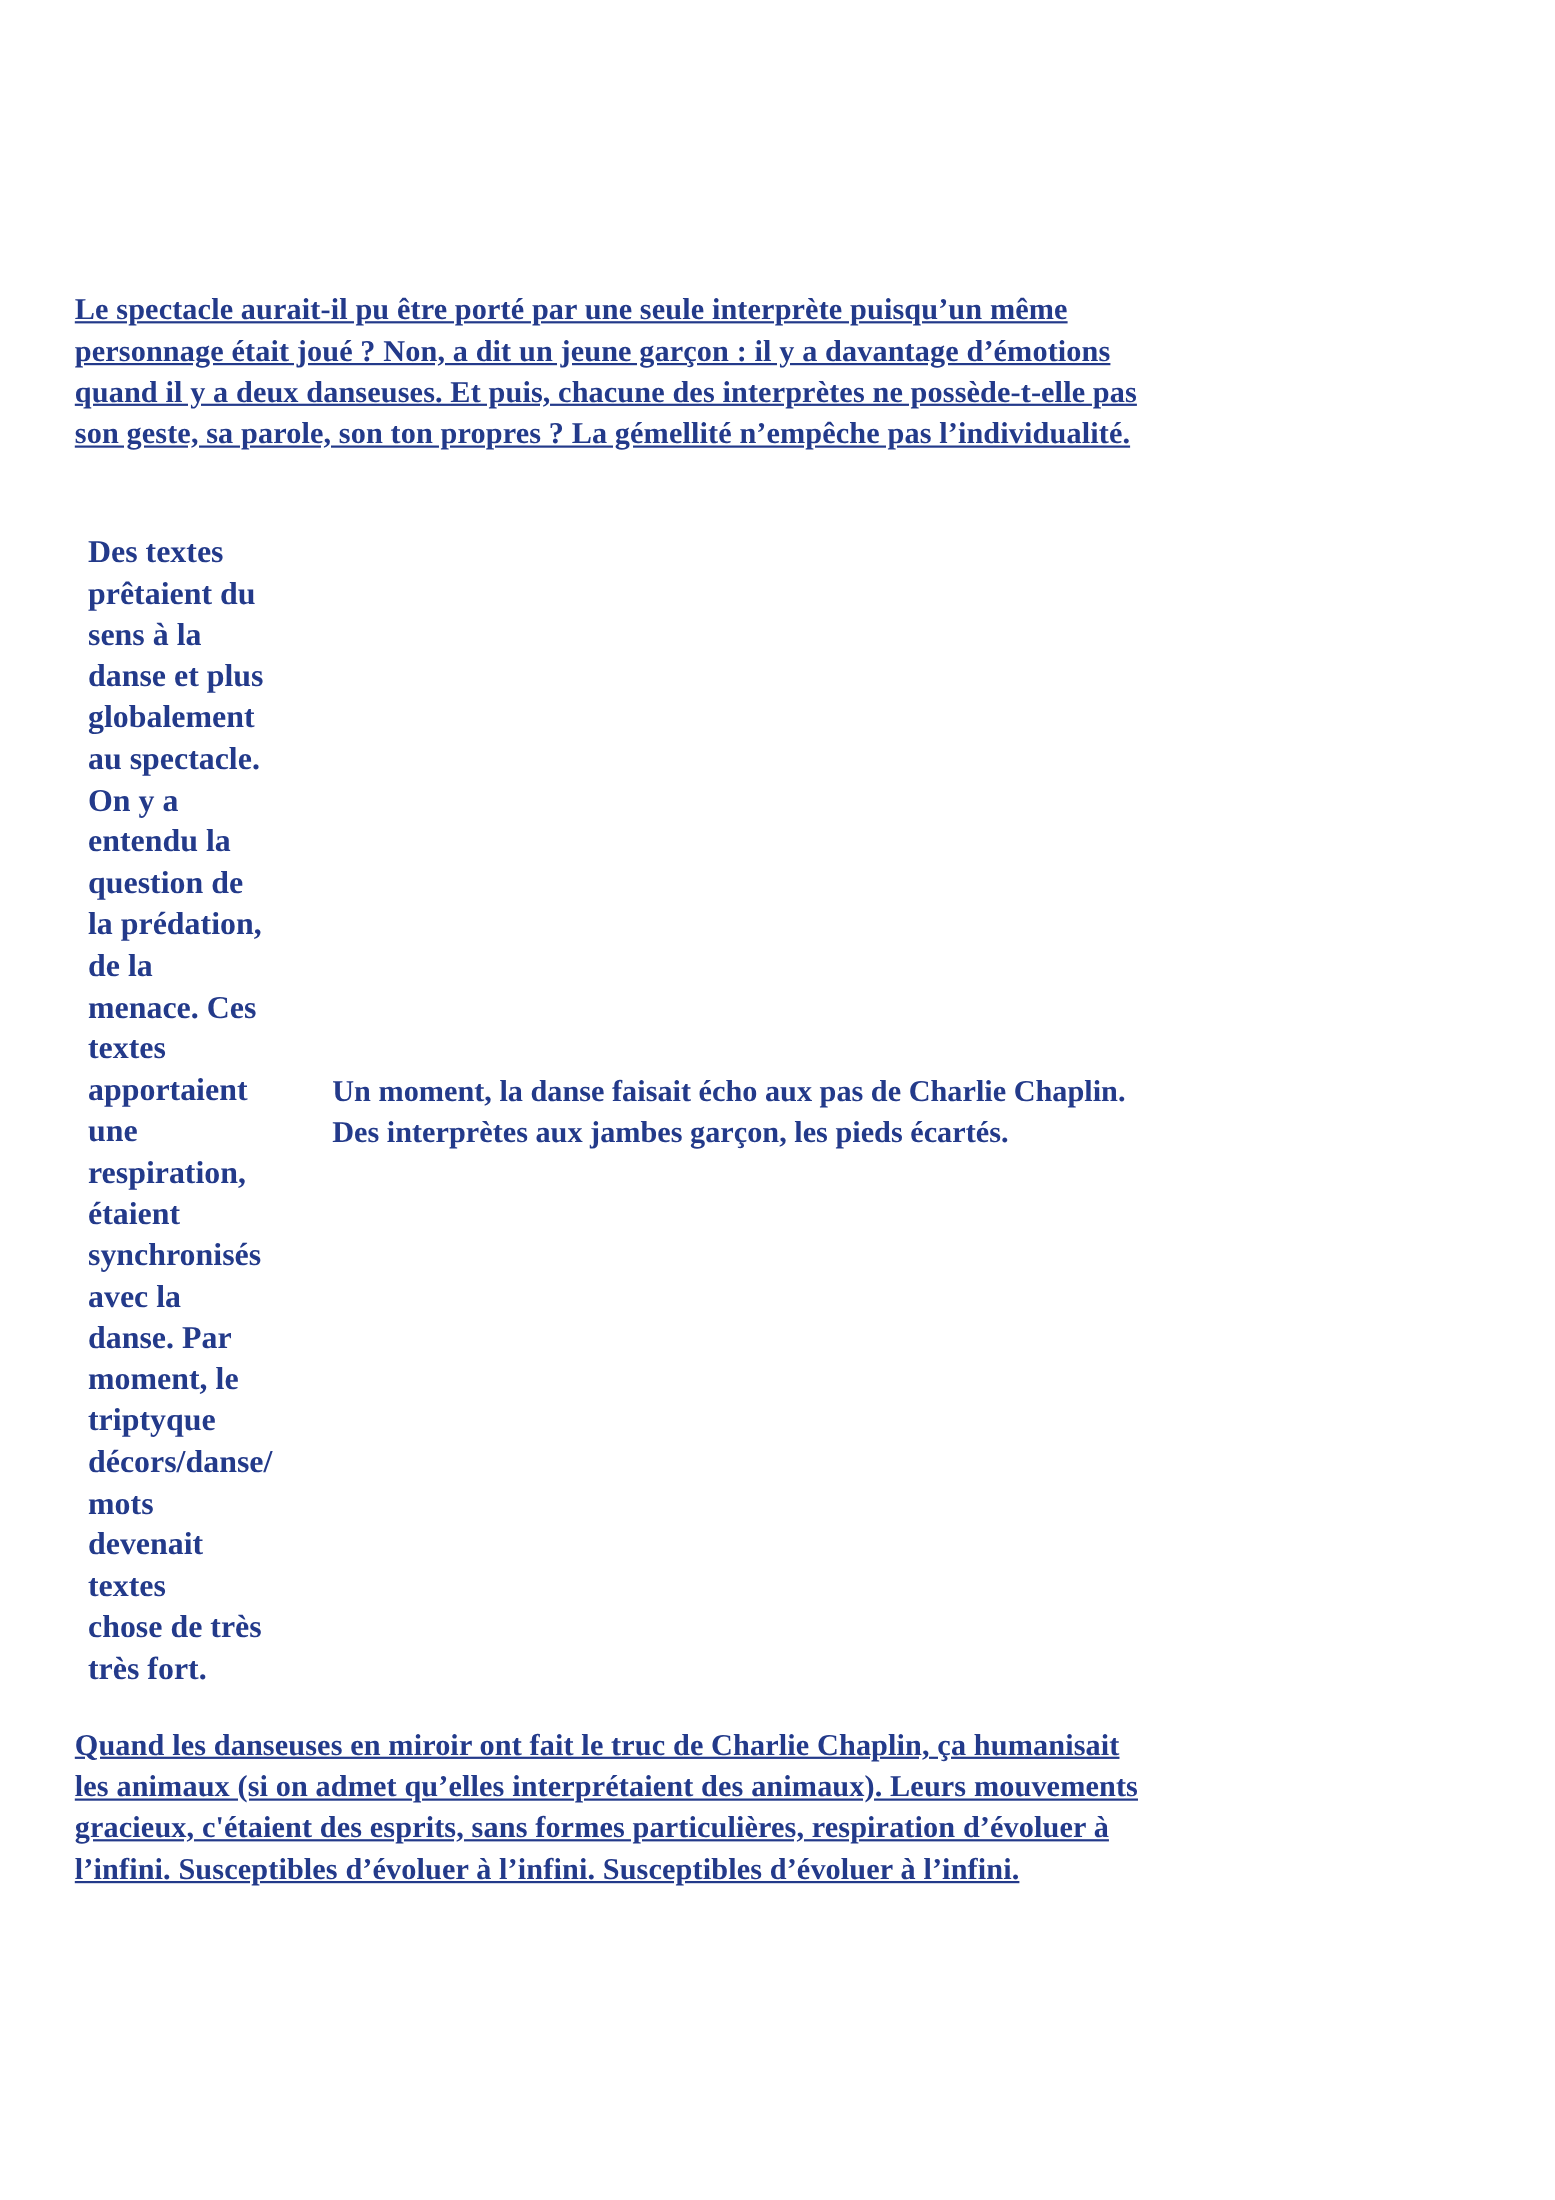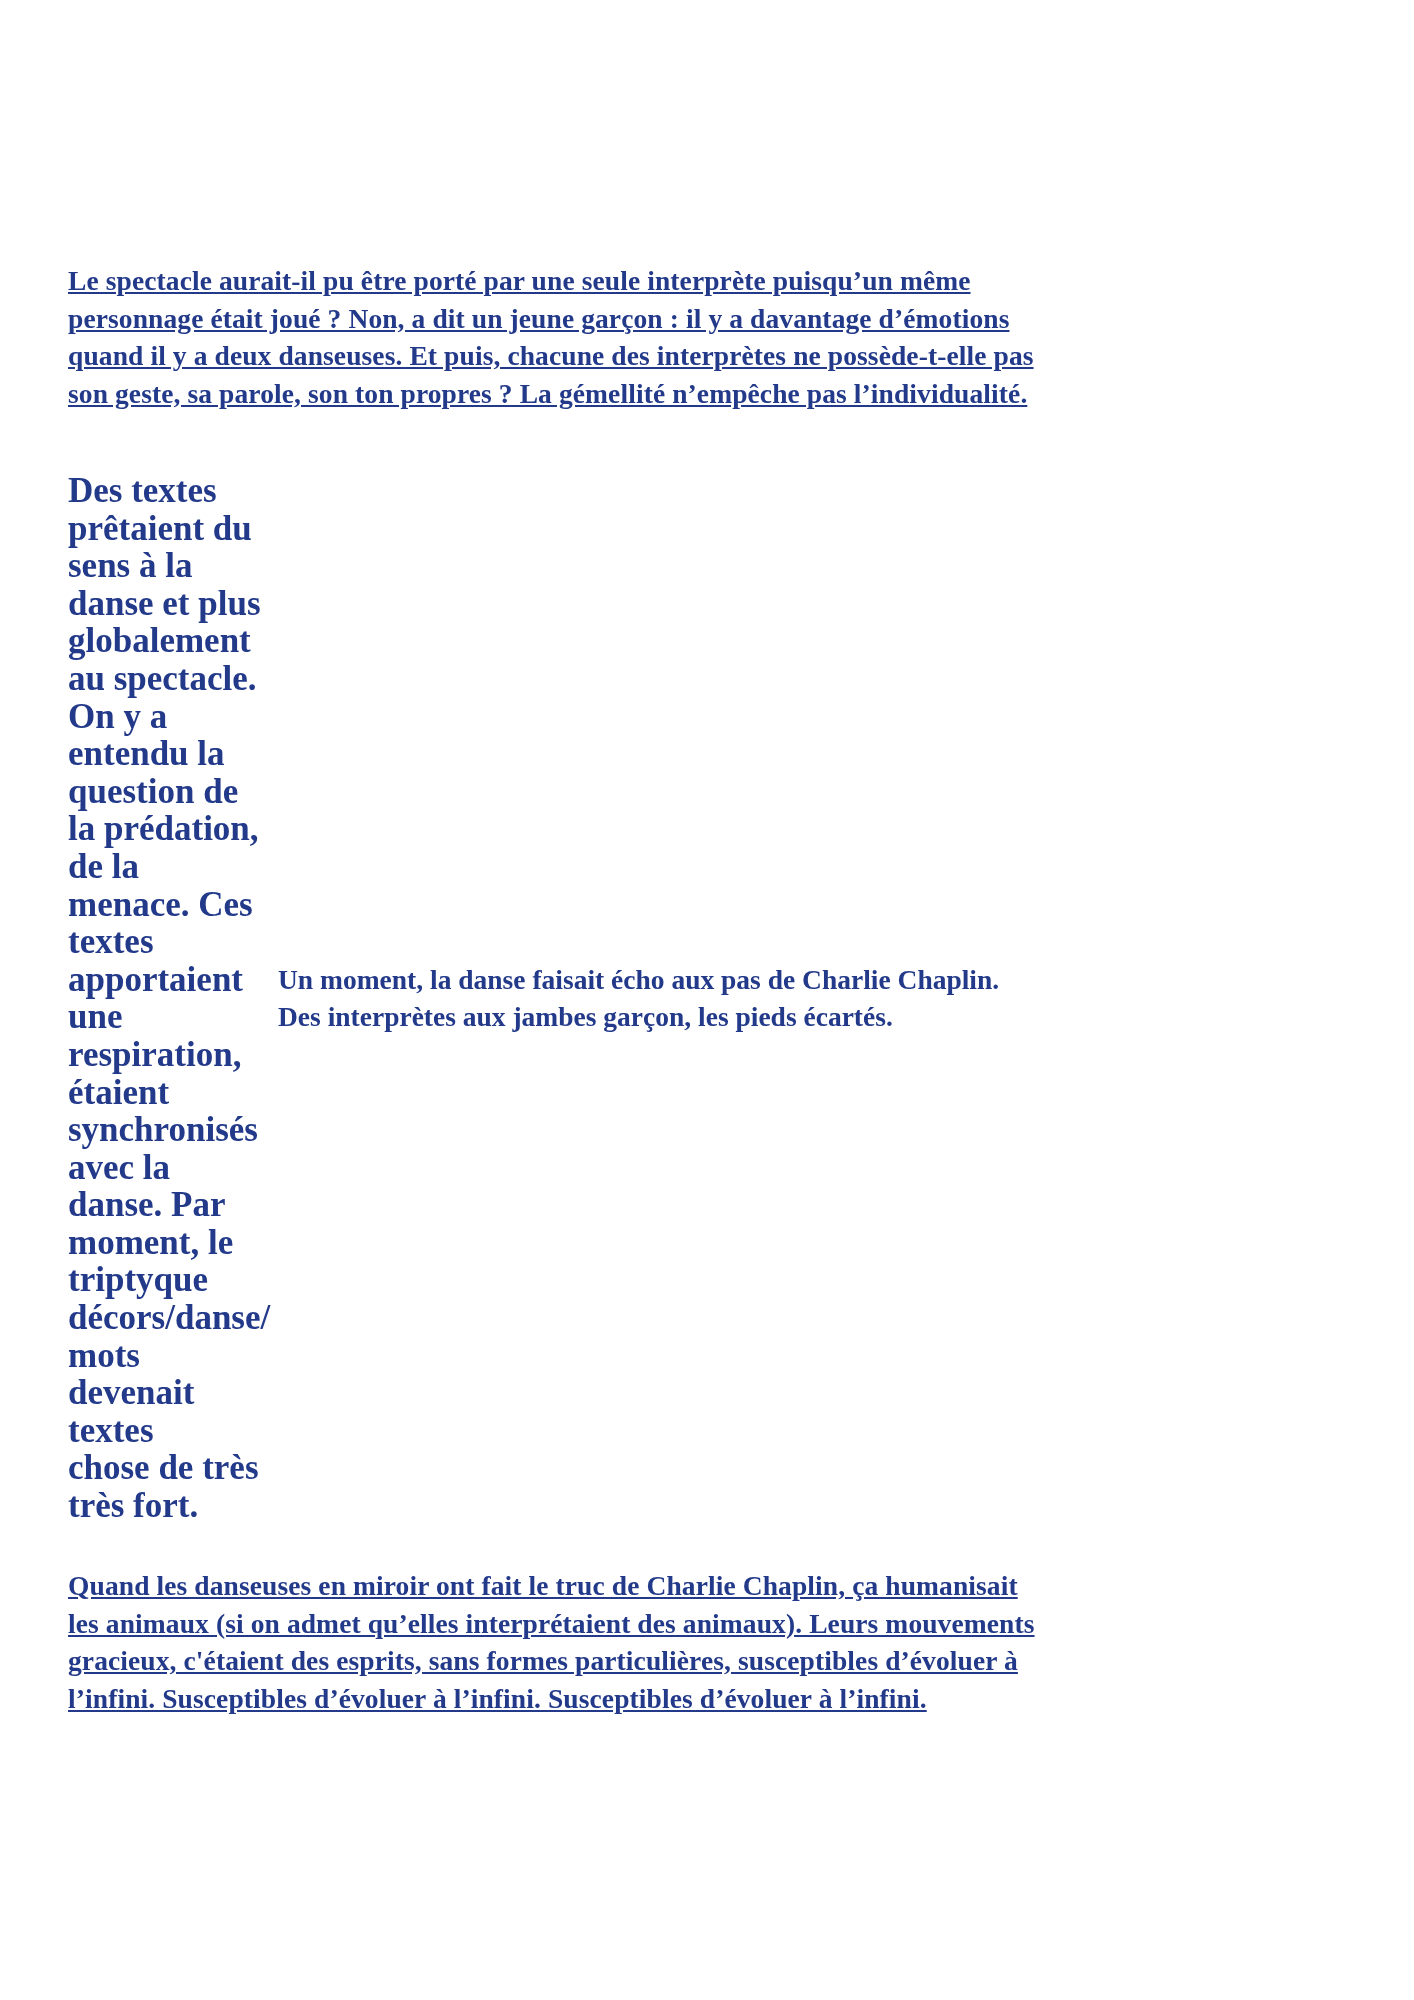--- a/index.html
+++ b/index.html
@@ -38,23 +38,23 @@
   .two-col {
     position: absolute;
     left: 68px;
     top: 472px;
     width: 1250px;
     display: flex;
     align-items: center;
   }
   #col-left {
     width: 192px;
-    font-size: 35px;
+    font-size: 29px;
     line-height: 37.6px;
-    margin: 0;
+    margin: 12px;
     word-wrap: break-word;
     overflow-wrap: break-word;
   }
   #col-right {
     margin: 0 0 0 18px;
     font-size: 27.5px;
     line-height: 37.5px;
     width: 980px;
   }
   #p3 {
@@ -109,17 +109,17 @@
     </p>
     <p id="col-right">
       <span class="line">Un moment, la danse faisait écho aux pas de Charlie Chaplin.</span>
       <span class="line">Des interprètes aux jambes garçon, les pieds écartés.</span>
     </p>
   </div>
 
   <p class="para" id="p3">
     <span class="line">Quand les danseuses en miroir ont fait le truc de Charlie Chaplin, ça humanisait</span>
     <span class="line">les animaux (si on admet qu’elles interprétaient des animaux). Leurs mouvements</span>
-    <span class="line">gracieux, c'étaient des esprits, sans formes particulières, susceptibles d’évoluer à</span>
+    <span class="line">gracieux, c'étaient des esprits, sans formes particulières, respiration d’évoluer à</span>
     <span class="line">l’infini. Susceptibles d’évoluer à l’infini. Susceptibles d’évoluer à l’infini.</span>
   </p>
 
 </div>
 
 </body></html>

